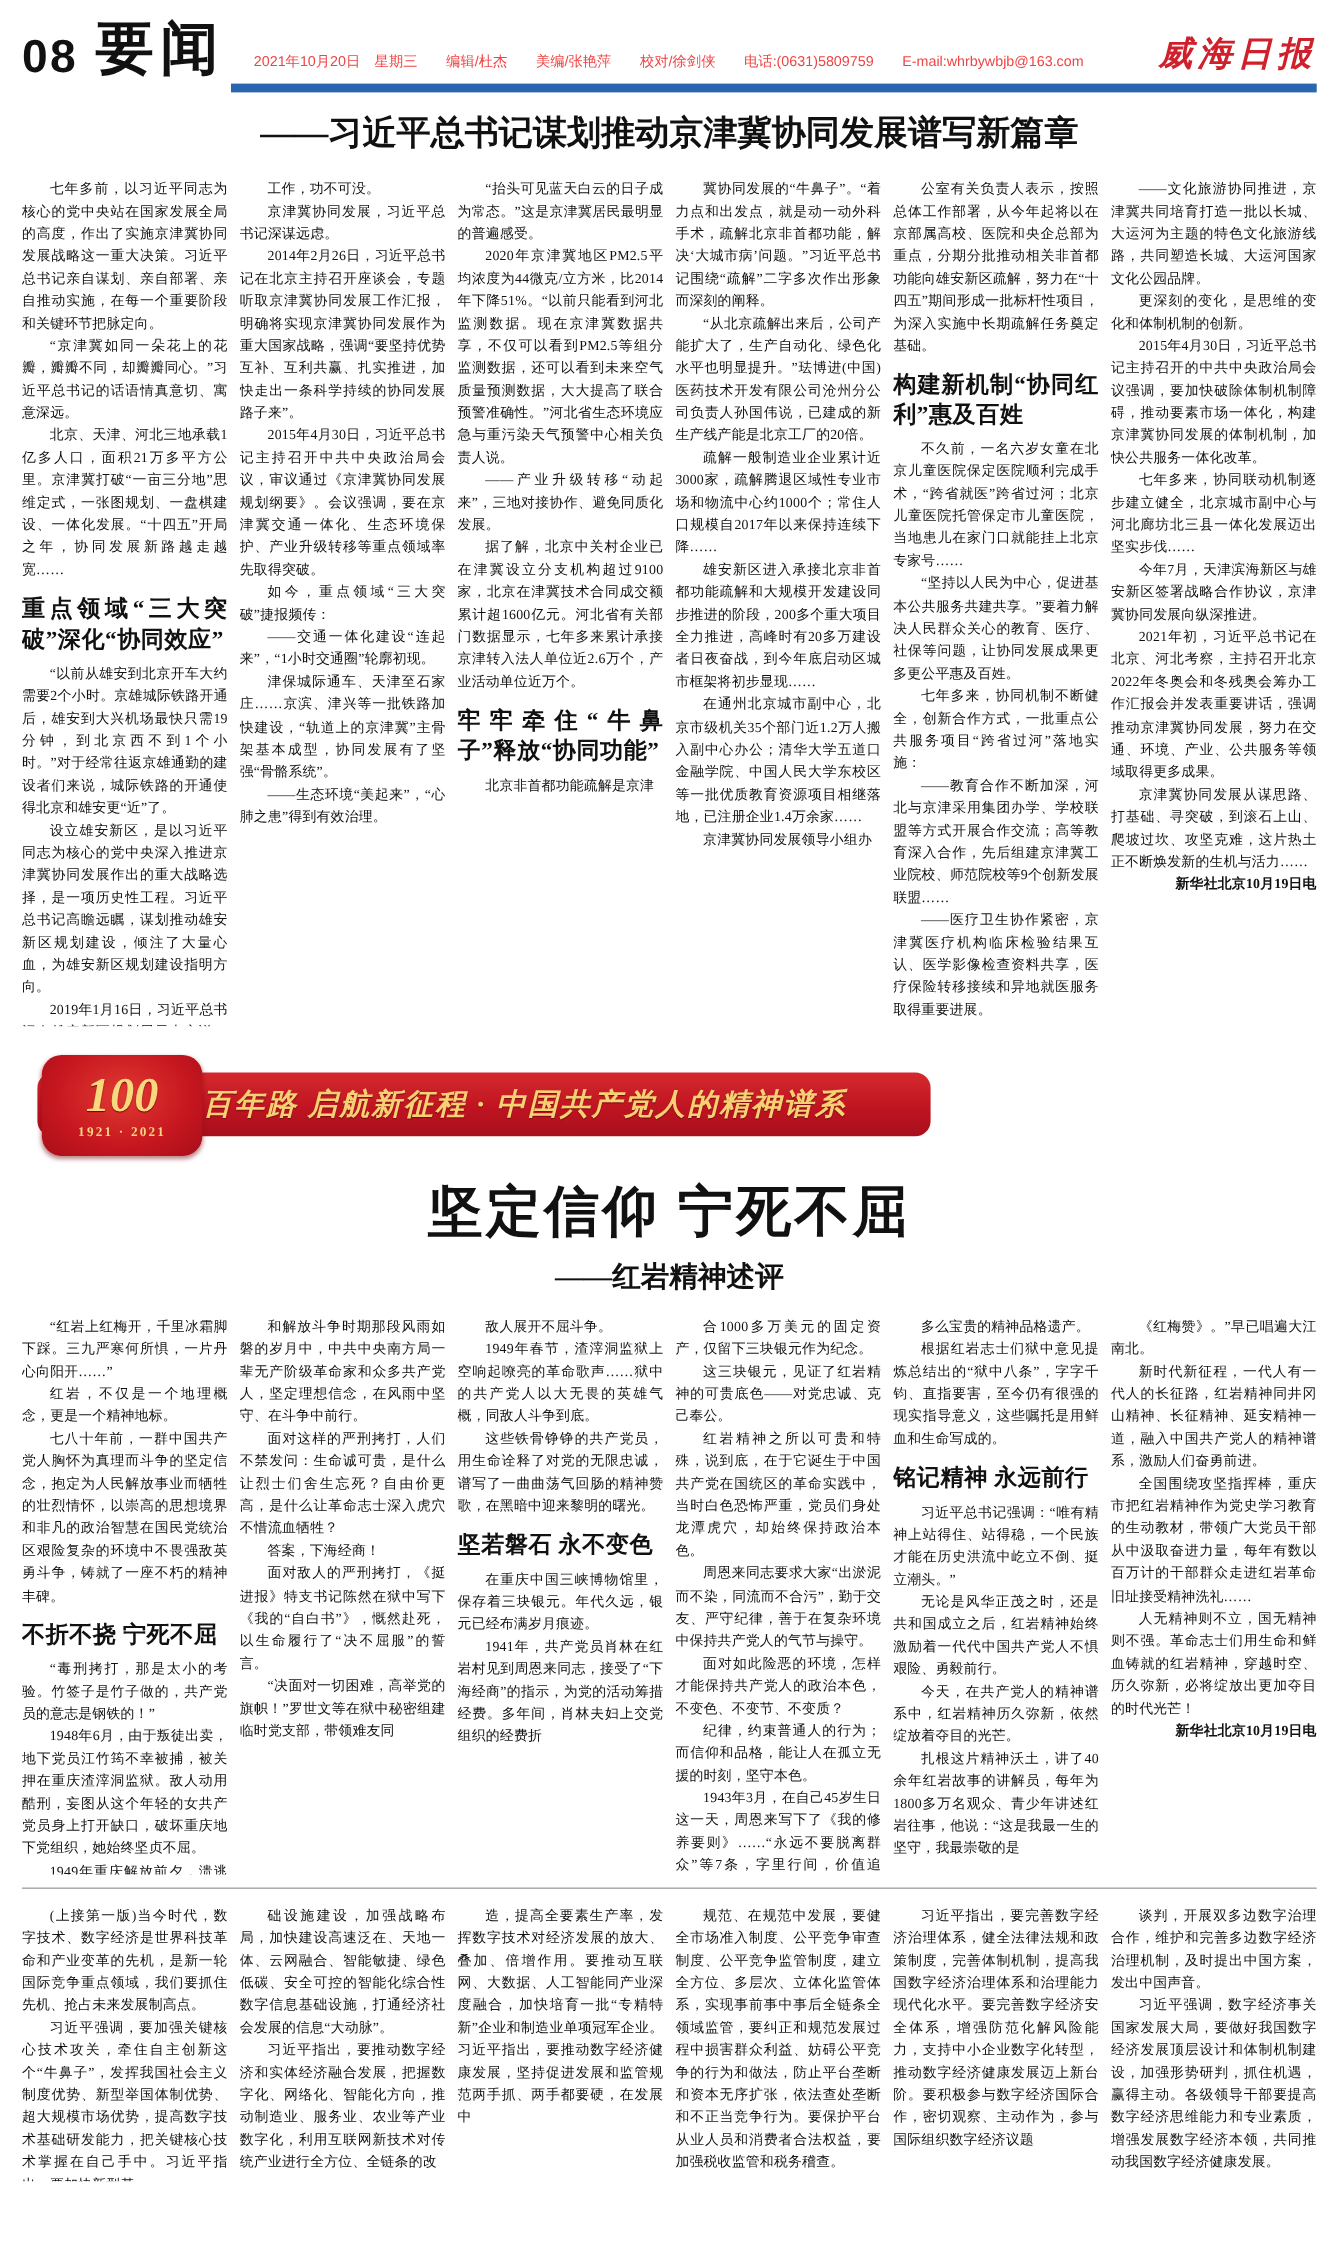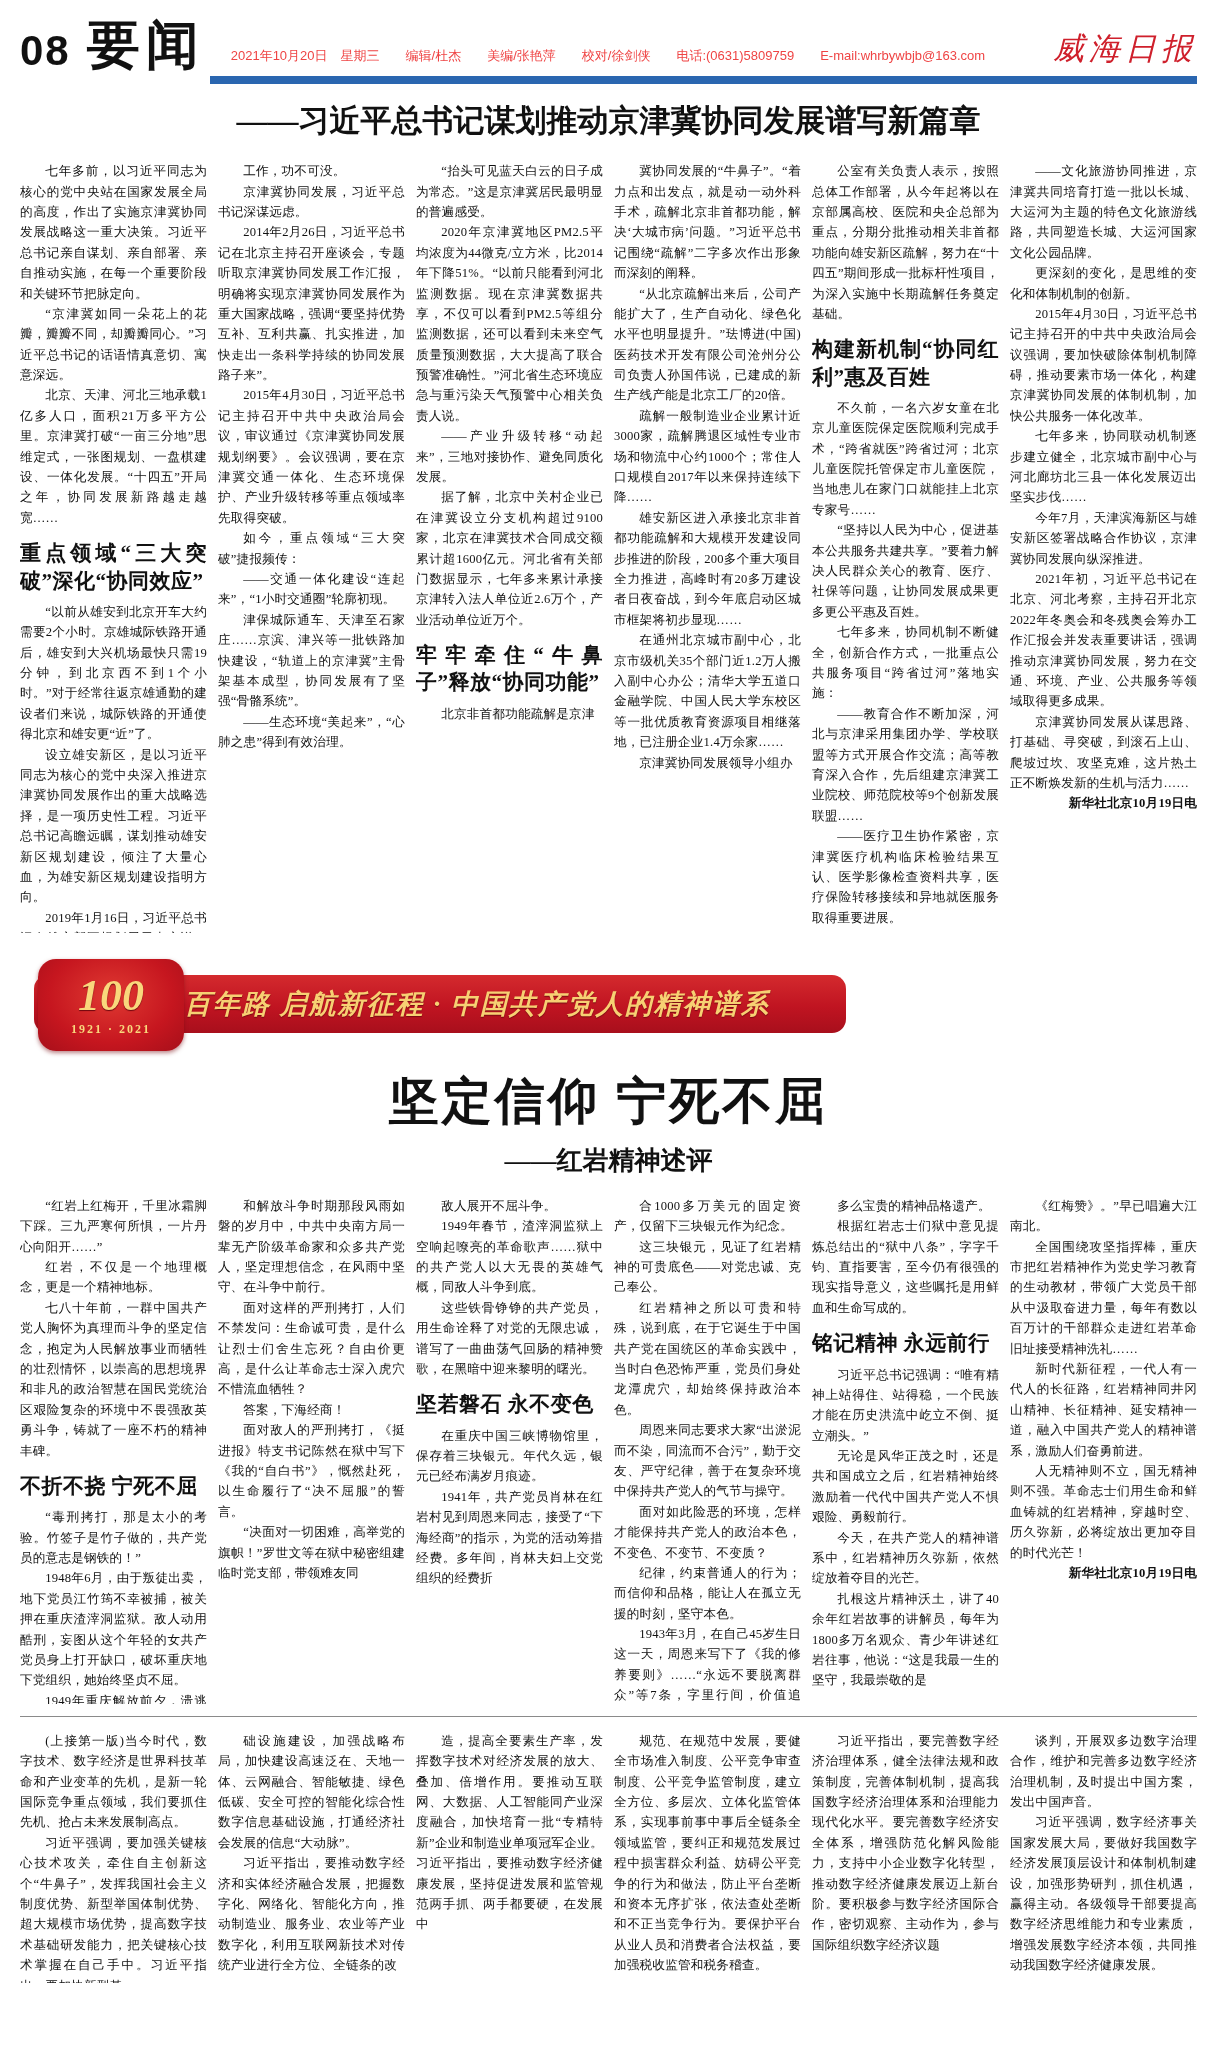--- a/index.html
+++ b/index.html
@@ -8,21 +8,21 @@
     width:1217px; height:2054px; overflow:hidden; position:relative;
     background:#fff; color:#111;
     font-family:"Liberation Serif","DejaVu Serif",serif;
     padding:14px 20px 0 20px;
   }
   
   .masthead-row { display:flex; align-items:flex-end; height:58px; }
   .pagenum { font-family:"Liberation Sans","DejaVu Sans",sans-serif; font-size:42px; font-weight:700; line-height:1; letter-spacing:2px; }
   .section-name { font-size:53px; font-weight:900; line-height:1; margin-left:16px; letter-spacing:6px; }
   .dateline { font-size:13px; margin-left:26px; padding-bottom:7px; color:#ef4444; white-space:nowrap; font-family:"Liberation Sans","DejaVu Sans",sans-serif; }
-  .masthead-logo { margin-left:auto; color:#cf202c; font-size:31px; font-weight:400; font-style:italic; letter-spacing:5px; padding-bottom:2px; white-space:nowrap; }
+  .masthead-logo { margin-left:auto; color:#cf202c; font-size:31px; font-weight:700; font-style:italic; letter-spacing:5px; padding-bottom:2px; white-space:nowrap; }
   .blue-bar { height:8px; background:#2a66b0; margin:4px 0 0 190px; }
   
   .art-title { text-align:center; font-weight:900; margin:0; line-height:1.15; }
   .art-sub   { text-align:center; font-weight:700; margin:0; line-height:1.2; }
   .cols { display:flex; gap:11px; overflow:hidden; text-align:justify; }
   .col  { flex:1 1 0; overflow:hidden; min-width:0; }
   .col p { margin:0; text-indent:2em; font-size:12.6px; line-height:1.62; letter-spacing:0.2px; }
   .col h3 { font-size:21px; font-weight:900; line-height:1.3; margin:12px 0 7px; text-indent:0; letter-spacing:0.5px; }
   .col p.sign { text-align:right; font-weight:700; text-indent:0; }
   
@@ -179,22 +179,22 @@
           <p>多么宝贵的精神品格遗产。</p>
           <p>根据红岩志士们狱中意见提炼总结出的“狱中八条”，字字千钧、直指要害，至今仍有很强的现实指导意义，这些嘱托是用鲜血和生命写成的。</p>
           <h3>铭记精神  永远前行</h3>
           <p>习近平总书记强调：“唯有精神上站得住、站得稳，一个民族才能在历史洪流中屹立不倒、挺立潮头。”</p>
           <p>无论是风华正茂之时，还是共和国成立之后，红岩精神始终激励着一代代中国共产党人不惧艰险、勇毅前行。</p>
           <p>今天，在共产党人的精神谱系中，红岩精神历久弥新，依然绽放着夺目的光芒。</p>
           <p>扎根这片精神沃土，讲了40余年红岩故事的讲解员，每年为1800多万名观众、青少年讲述红岩往事，他说：“这是我最一生的坚守，我最崇敬的是</p>
         </div>
         <div class="col">
           <p>《红梅赞》。”早已唱遍大江南北。</p>
+          <p>新时代新征程，一代人有一代人的长征路，红岩精神同井冈山精神、长征精神、延安精神一道，融入中国共产党人的精神谱系，激励人们奋勇前进。</p>
           <p>全国围绕攻坚指挥棒，重庆市把红岩精神作为党史学习教育的生动教材，带领广大党员干部从中汲取奋进力量，每年有数以百万计的干部群众走进红岩革命旧址接受精神洗礼……</p>
-          <p>新时代新征程，一代人有一代人的长征路，红岩精神同井冈山精神、长征精神、延安精神一道，融入中国共产党人的精神谱系，激励人们奋勇前进。</p>
           <p>人无精神则不立，国无精神则不强。革命志士们用生命和鲜血铸就的红岩精神，穿越时空、历久弥新，必将绽放出更加夺目的时代光芒！</p>
           <p class="sign">新华社北京10月19日电</p>
         </div>
       </div>
   </div>
 
   <hr class="rule">
   <div class="cols a3-cols">
       <div class="col">
         <p>(上接第一版)当今时代，数字技术、数字经济是世界科技革命和产业变革的先机，是新一轮国际竞争重点领域，我们要抓住先机、抢占未来发展制高点。</p>

